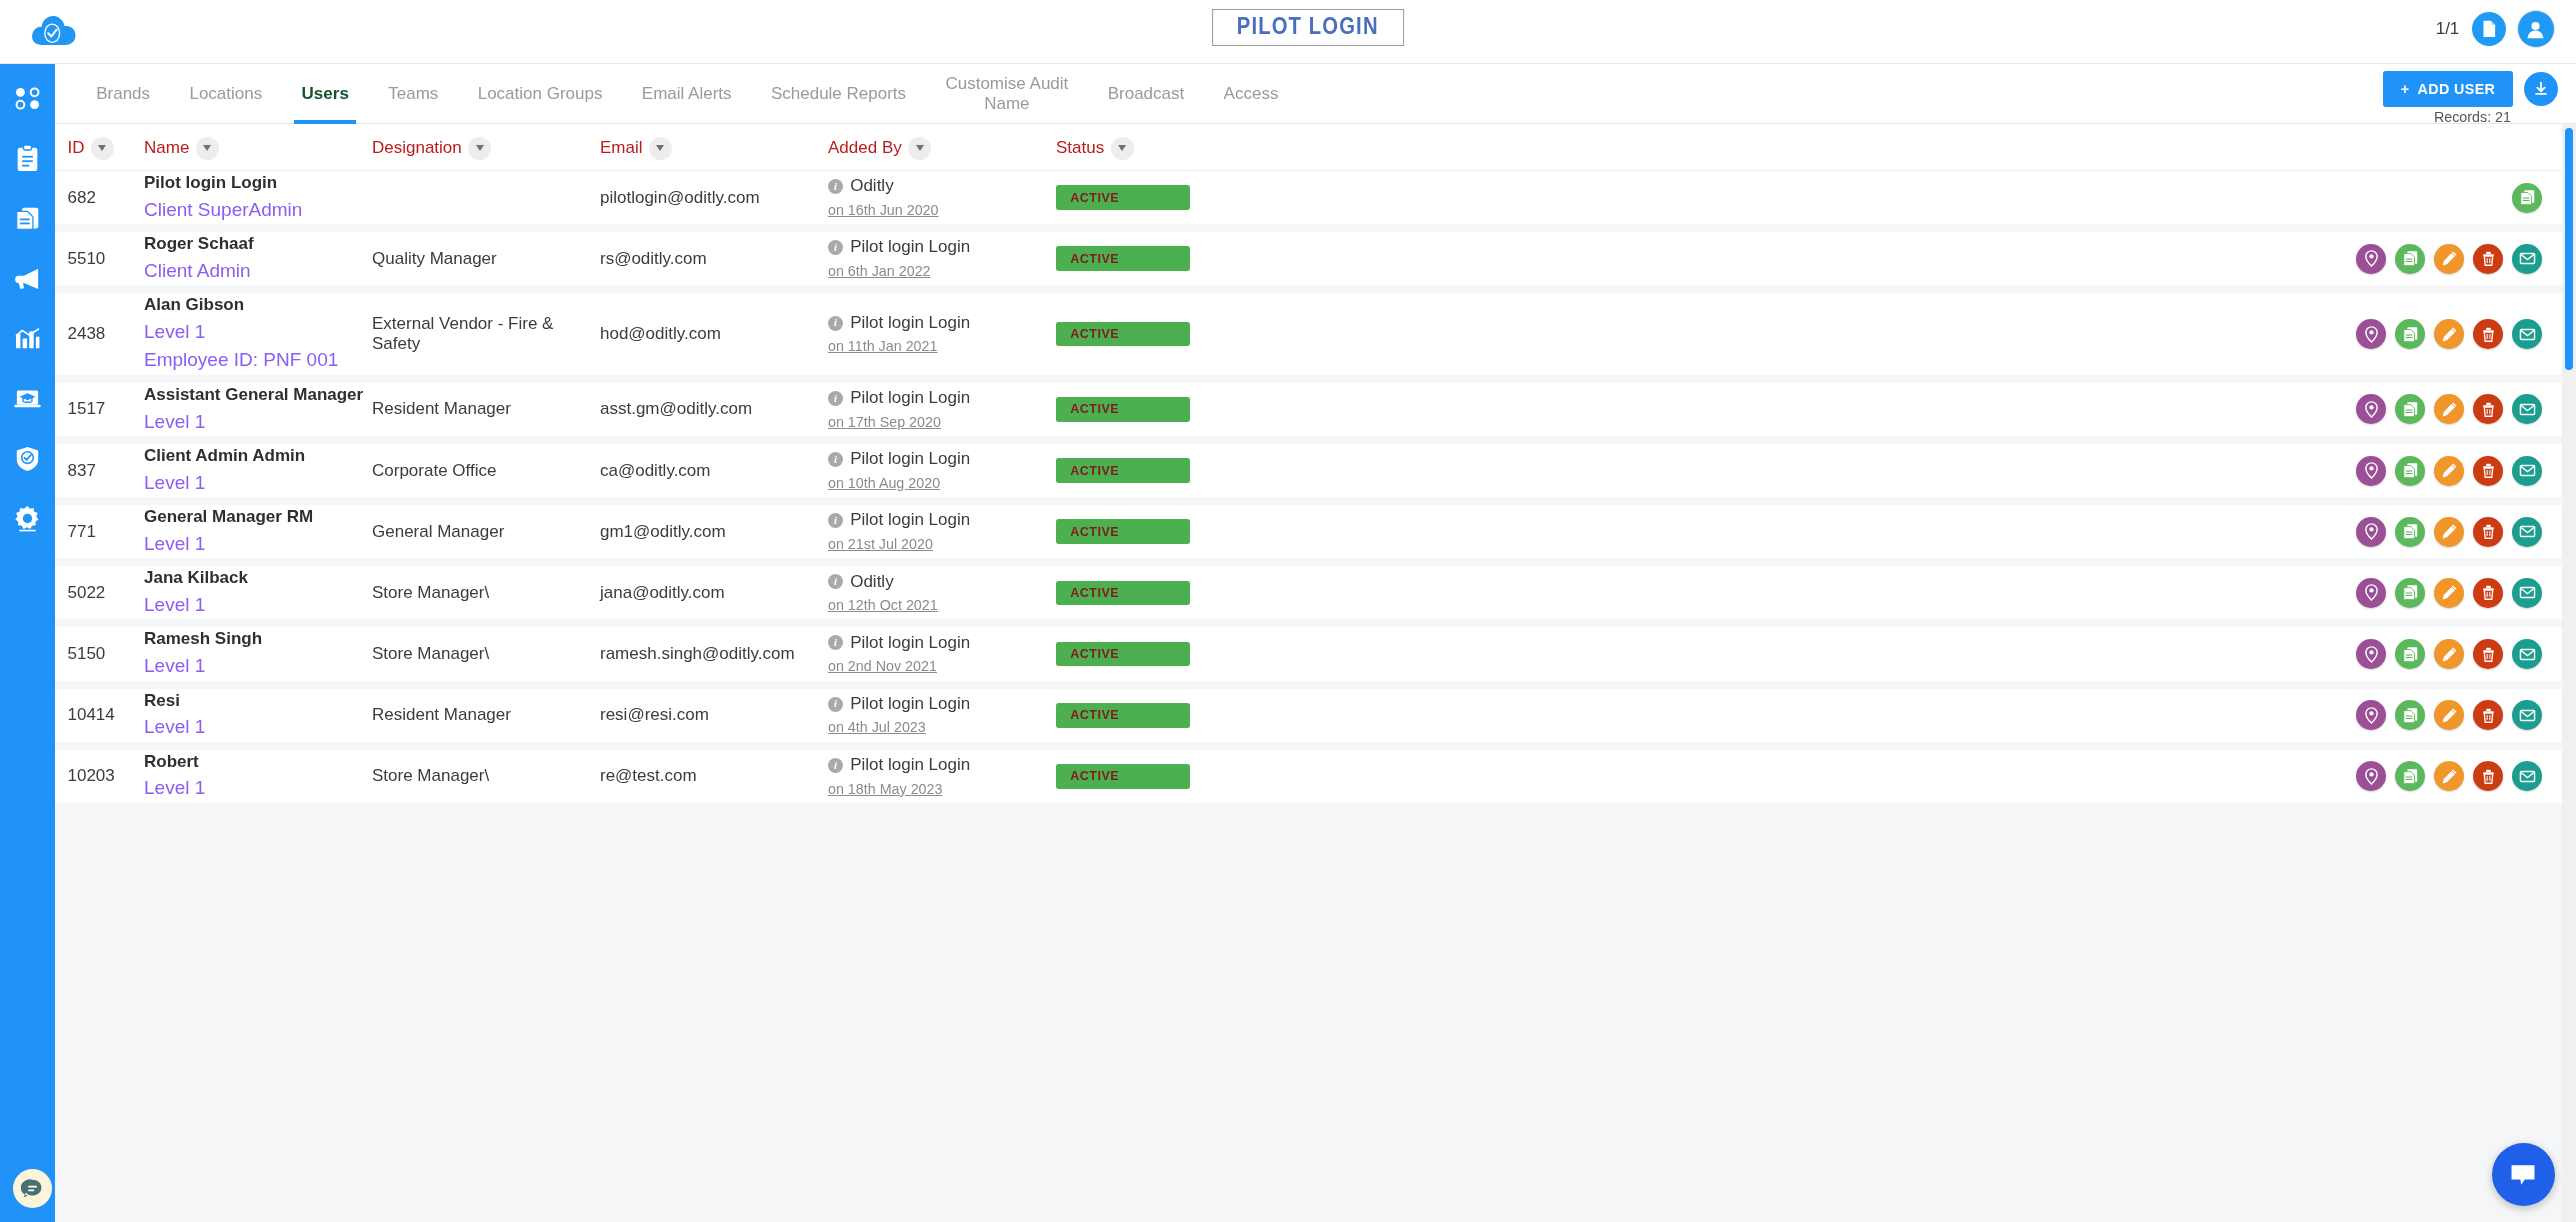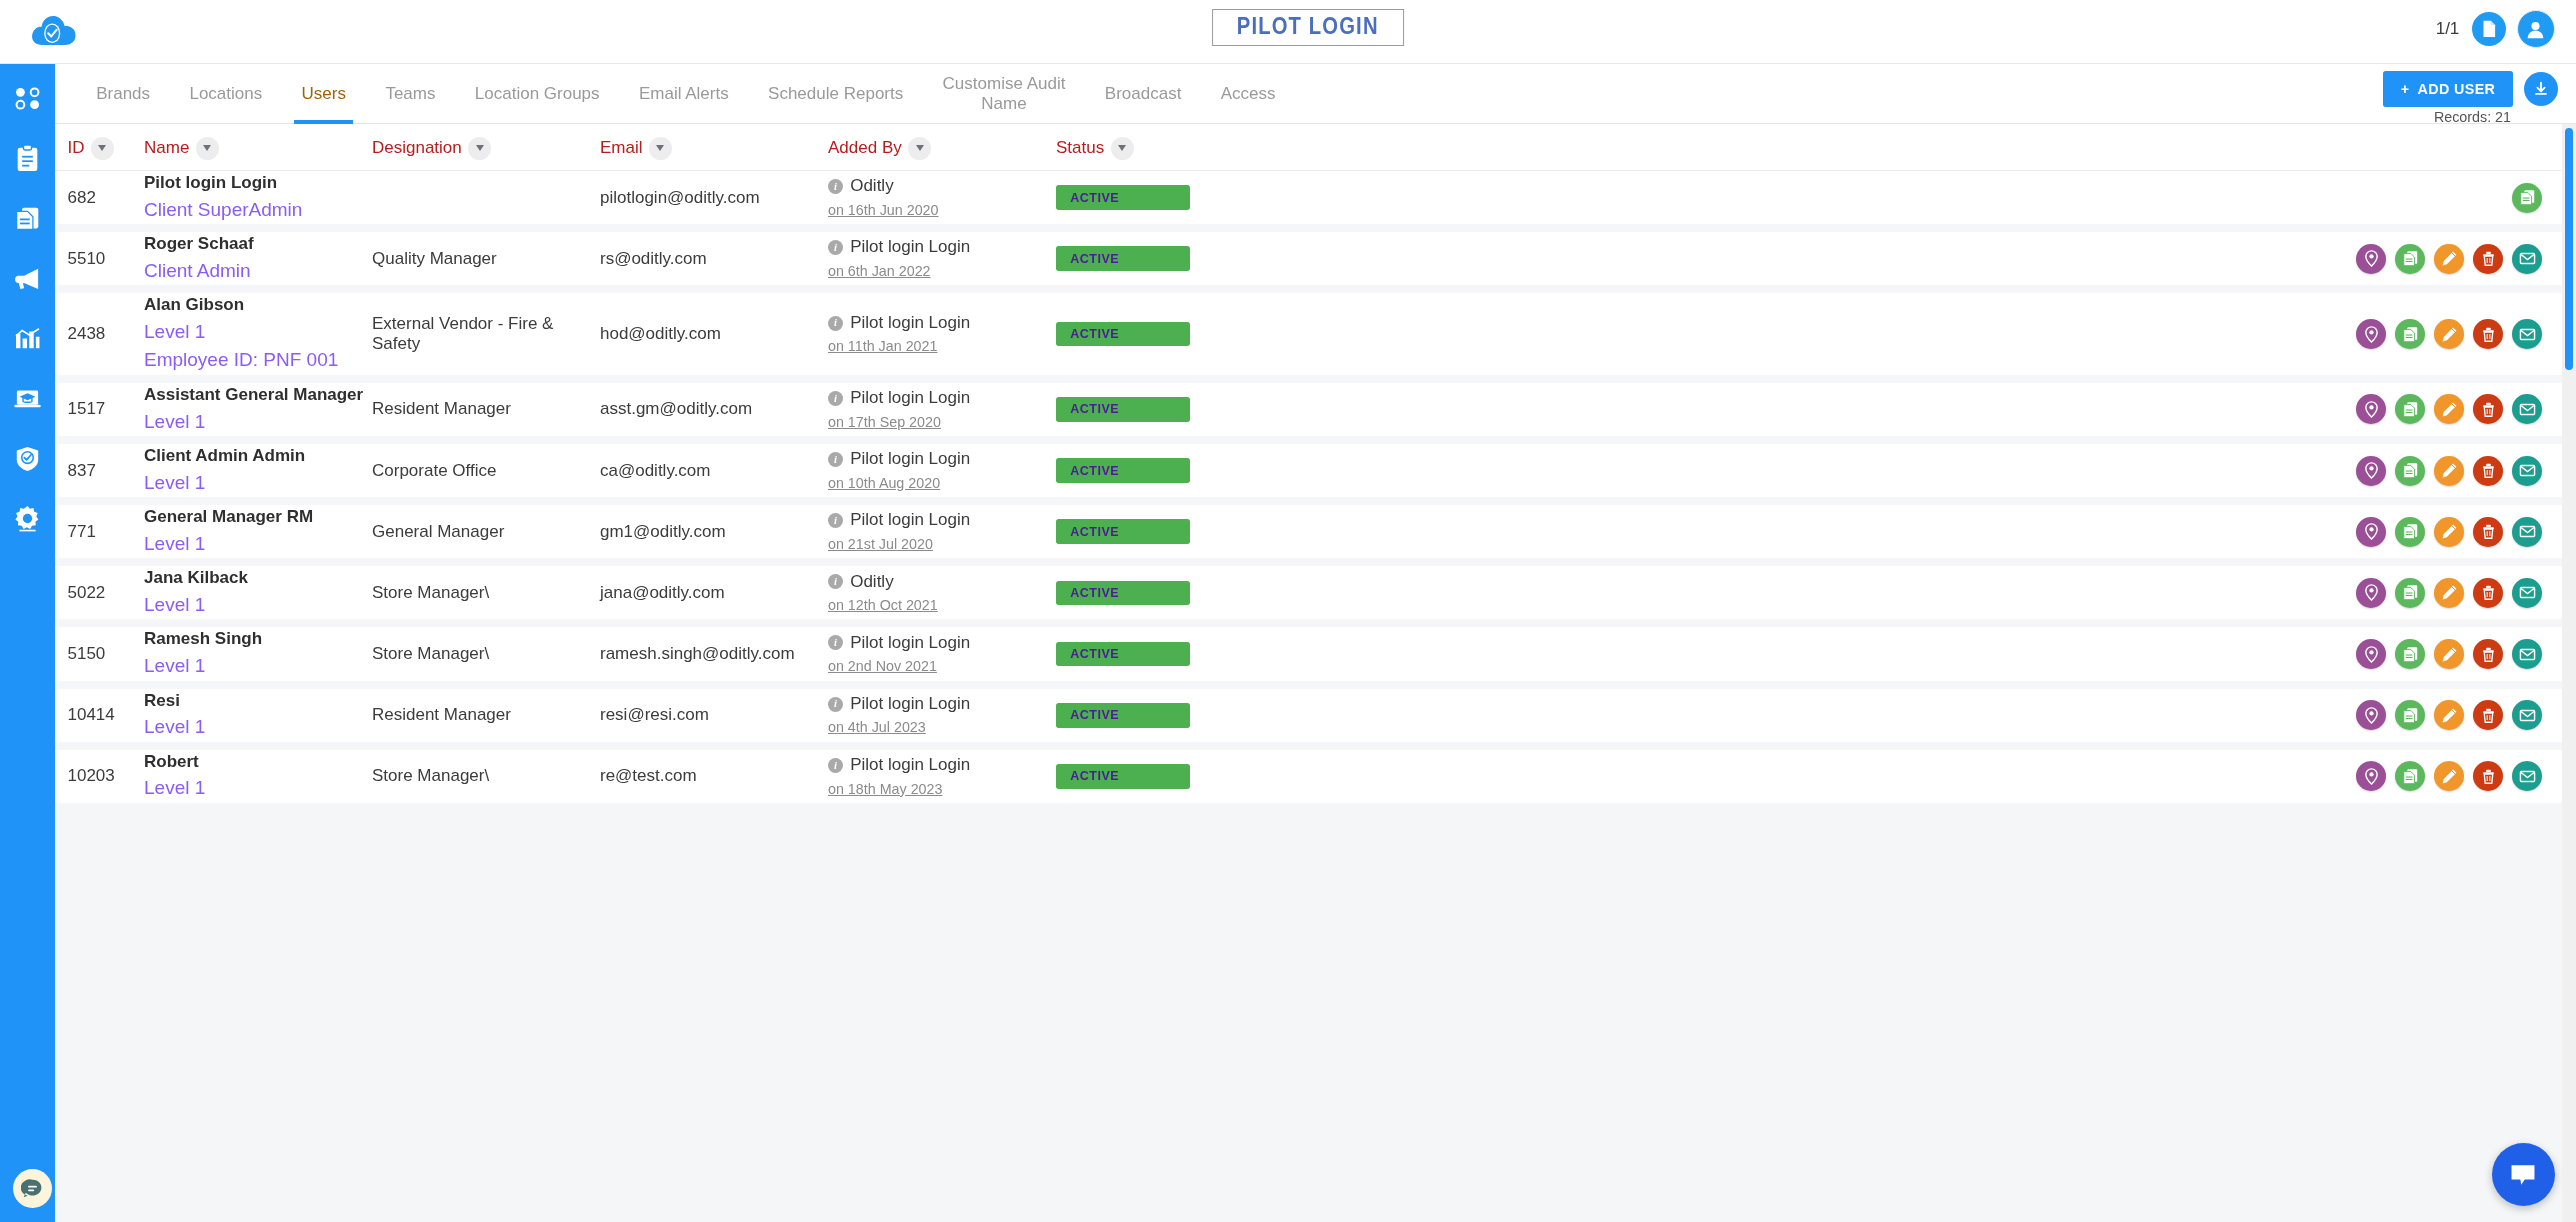--- a/index.html
+++ b/index.html
@@ -67,21 +67,21 @@
     z-index: 30;
   }
   .tabs { display: flex; align-items: stretch; height: 60px; padding-left: 21.5px; }
   .tab {
     display: flex; align-items: center; justify-content: center;
     padding: 0 19.7px; height: 60px;
     font-size: 17px; color: #9a9a9a; cursor: pointer;
     text-align: center; line-height: 1.15;
     position: relative; white-space: pre-line;
   }
-  .tab.active { color: #a16207; font-weight: normal; }
+  .tab.active { color: #14532d; font-weight: bold; }
   .tab.active::after {
     content: ""; position: absolute; left: 12.5px; right: 12.5px; bottom: 0;
     height: 3.6px; background: #1f93f7;
   }
 
   .add-area { position: absolute; right: 18px; top: 7.2px; display: flex; flex-direction: column; align-items: flex-end; }
   .add-row { display: flex; align-items: center; gap: 10.7px; }
   .add-user-btn {
     background: #1f93f7; color: #fff; border: none;
     font-size: 14.3px; font-weight: bold; letter-spacing: 0.4px;
@@ -141,21 +141,21 @@
   .added-main { font-size: 17px; color: #3c3c3c; display: flex; align-items: center; gap: 7.2px; line-height: 1.45; }
   .added-date { font-size: 14.3px; color: #8b8b8b; line-height: 1.55; text-decoration: underline; }
   .info-dot {
     width: 15px; height: 15px; border-radius: 50%; background: #a9a9a9;
     color: #fff; font-size: 10.7px; font-weight: bold; font-style: italic;
     display: inline-flex; align-items: center; justify-content: center;
     font-family: "Liberation Serif", serif; flex: none;
   }
 
   .badge {
-    display: inline-block; background: #4cb050; color: #4c1d95;
+    display: inline-block; background: #4cb050; color: #7f1d1d;
     font-size: 12.5px; font-weight: bold; letter-spacing: 0.5px;
     padding: 5.4px 14.3px; border-radius: 2.7px;
   }
 
   .act {
     width: 30px; height: 30px; border-radius: 50%;
     display: flex; align-items: center; justify-content: center;
     cursor: pointer; flex: none;
     box-shadow: 0 0.9px 1.8px rgba(0,0,0,.18);
   }

